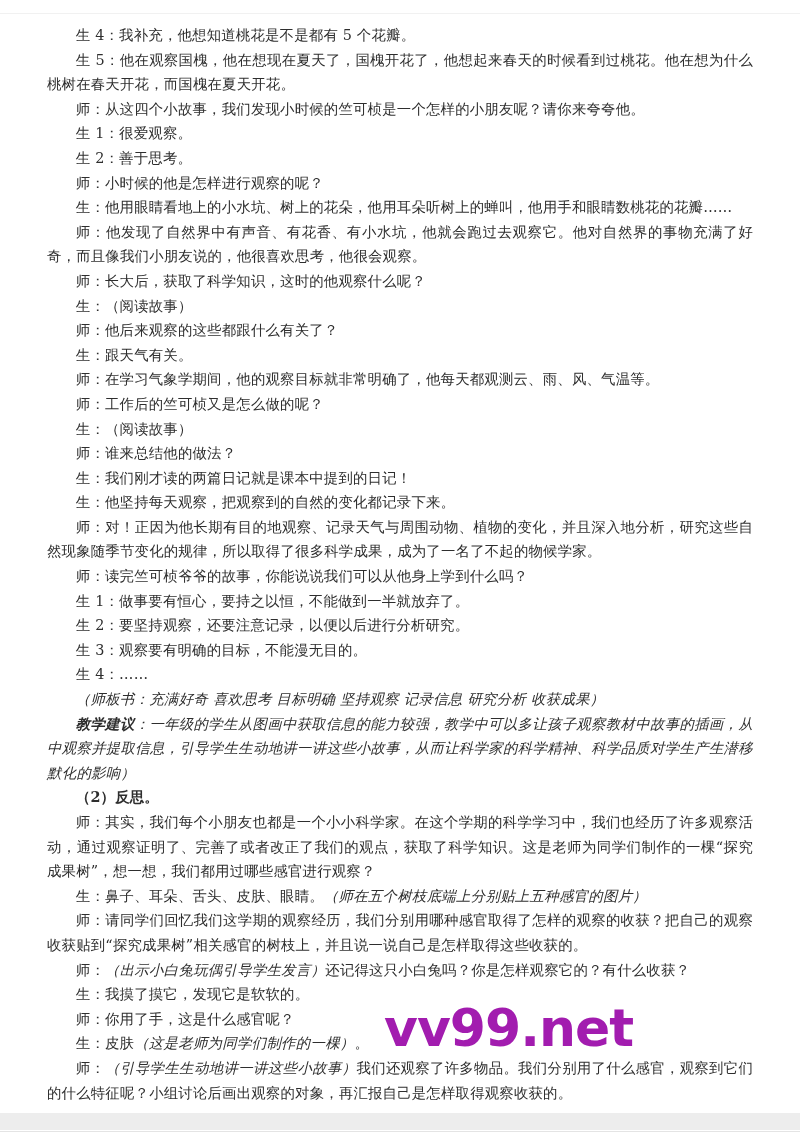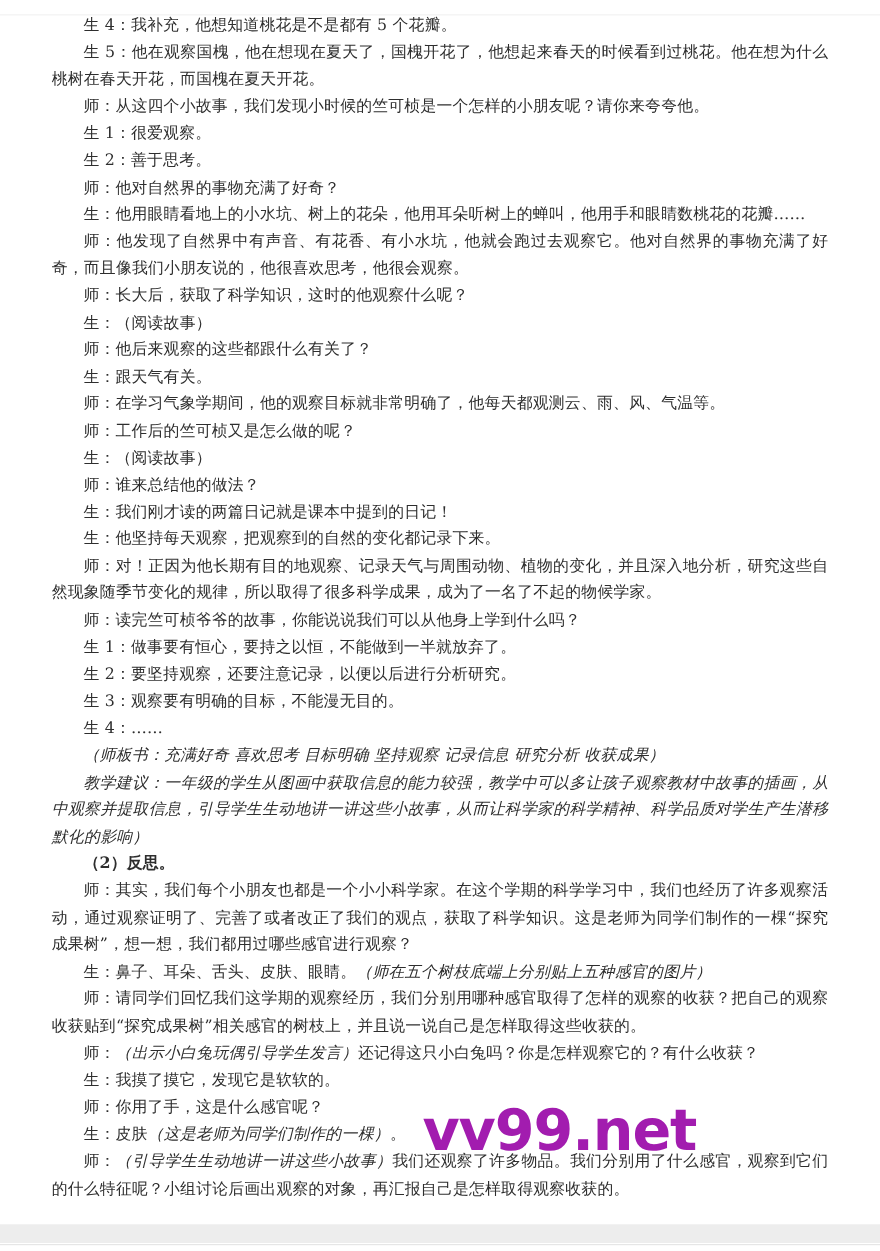--- a/index.html
+++ b/index.html
@@ -62,21 +62,21 @@
     color: #a21caf;
     white-space: nowrap;
     user-select: none;
     z-index: 0;
   }
 
   
   .content {
     position: absolute;
     left: 47px;
-    top: 11px;
+    top: 23px;
     width: 706px;
     z-index: 2;
   }
 
   p {
     margin: 0;
     padding: 0;
     font-size: 14.4px;
     line-height: 24.6px;
     color: #2e2e2e;
@@ -89,21 +89,21 @@
 
   
   p.kai,
   span.kai {
     font-style: italic;
     font-family: "DejaVu Serif", "Liberation Serif", serif;
     letter-spacing: 0.3px;
   }
 
   b.lead {
-    font-weight: normal;
+    font-weight: bold;
     font-style: italic;
   }
 
   b.head {
     font-weight: bold;
     font-style: normal;
   }
 </style>
 </head>
 <body>
@@ -114,21 +114,21 @@
 
   <div class="watermark">vv99.net</div>
 
   <div class="content">
 
     <p>生 4：我补充，他想知道桃花是不是都有 5 个花瓣。</p>
     <p>生 5：他在观察国槐，他在想现在夏天了，国槐开花了，他想起来春天的时候看到过桃花。他在想为什么桃树在春天开花，而国槐在夏天开花。</p>
     <p>师：从这四个小故事，我们发现小时候的竺可桢是一个怎样的小朋友呢？请你来夸夸他。</p>
     <p>生 1：很爱观察。</p>
     <p>生 2：善于思考。</p>
-    <p>师：他对自然界的事物充满了好奇？</p>
+    <p>师：小时候的他是怎样进行观察的呢？</p>
     <p>生：他用眼睛看地上的小水坑、树上的花朵，他用耳朵听树上的蝉叫，他用手和眼睛数桃花的花瓣……</p>
     <p>师：他发现了自然界中有声音、有花香、有小水坑，他就会跑过去观察它。他对自然界的事物充满了好奇，而且像我们小朋友说的，他很喜欢思考，他很会观察。</p>
     <p>师：长大后，获取了科学知识，这时的他观察什么呢？</p>
     <p>生：（阅读故事）</p>
     <p>师：他后来观察的这些都跟什么有关了？</p>
     <p>生：跟天气有关。</p>
     <p>师：在学习气象学期间，他的观察目标就非常明确了，他每天都观测云、雨、风、气温等。</p>
     <p>师：工作后的竺可桢又是怎么做的呢？</p>
     <p>生：（阅读故事）</p>
     <p>师：谁来总结他的做法？</p>

